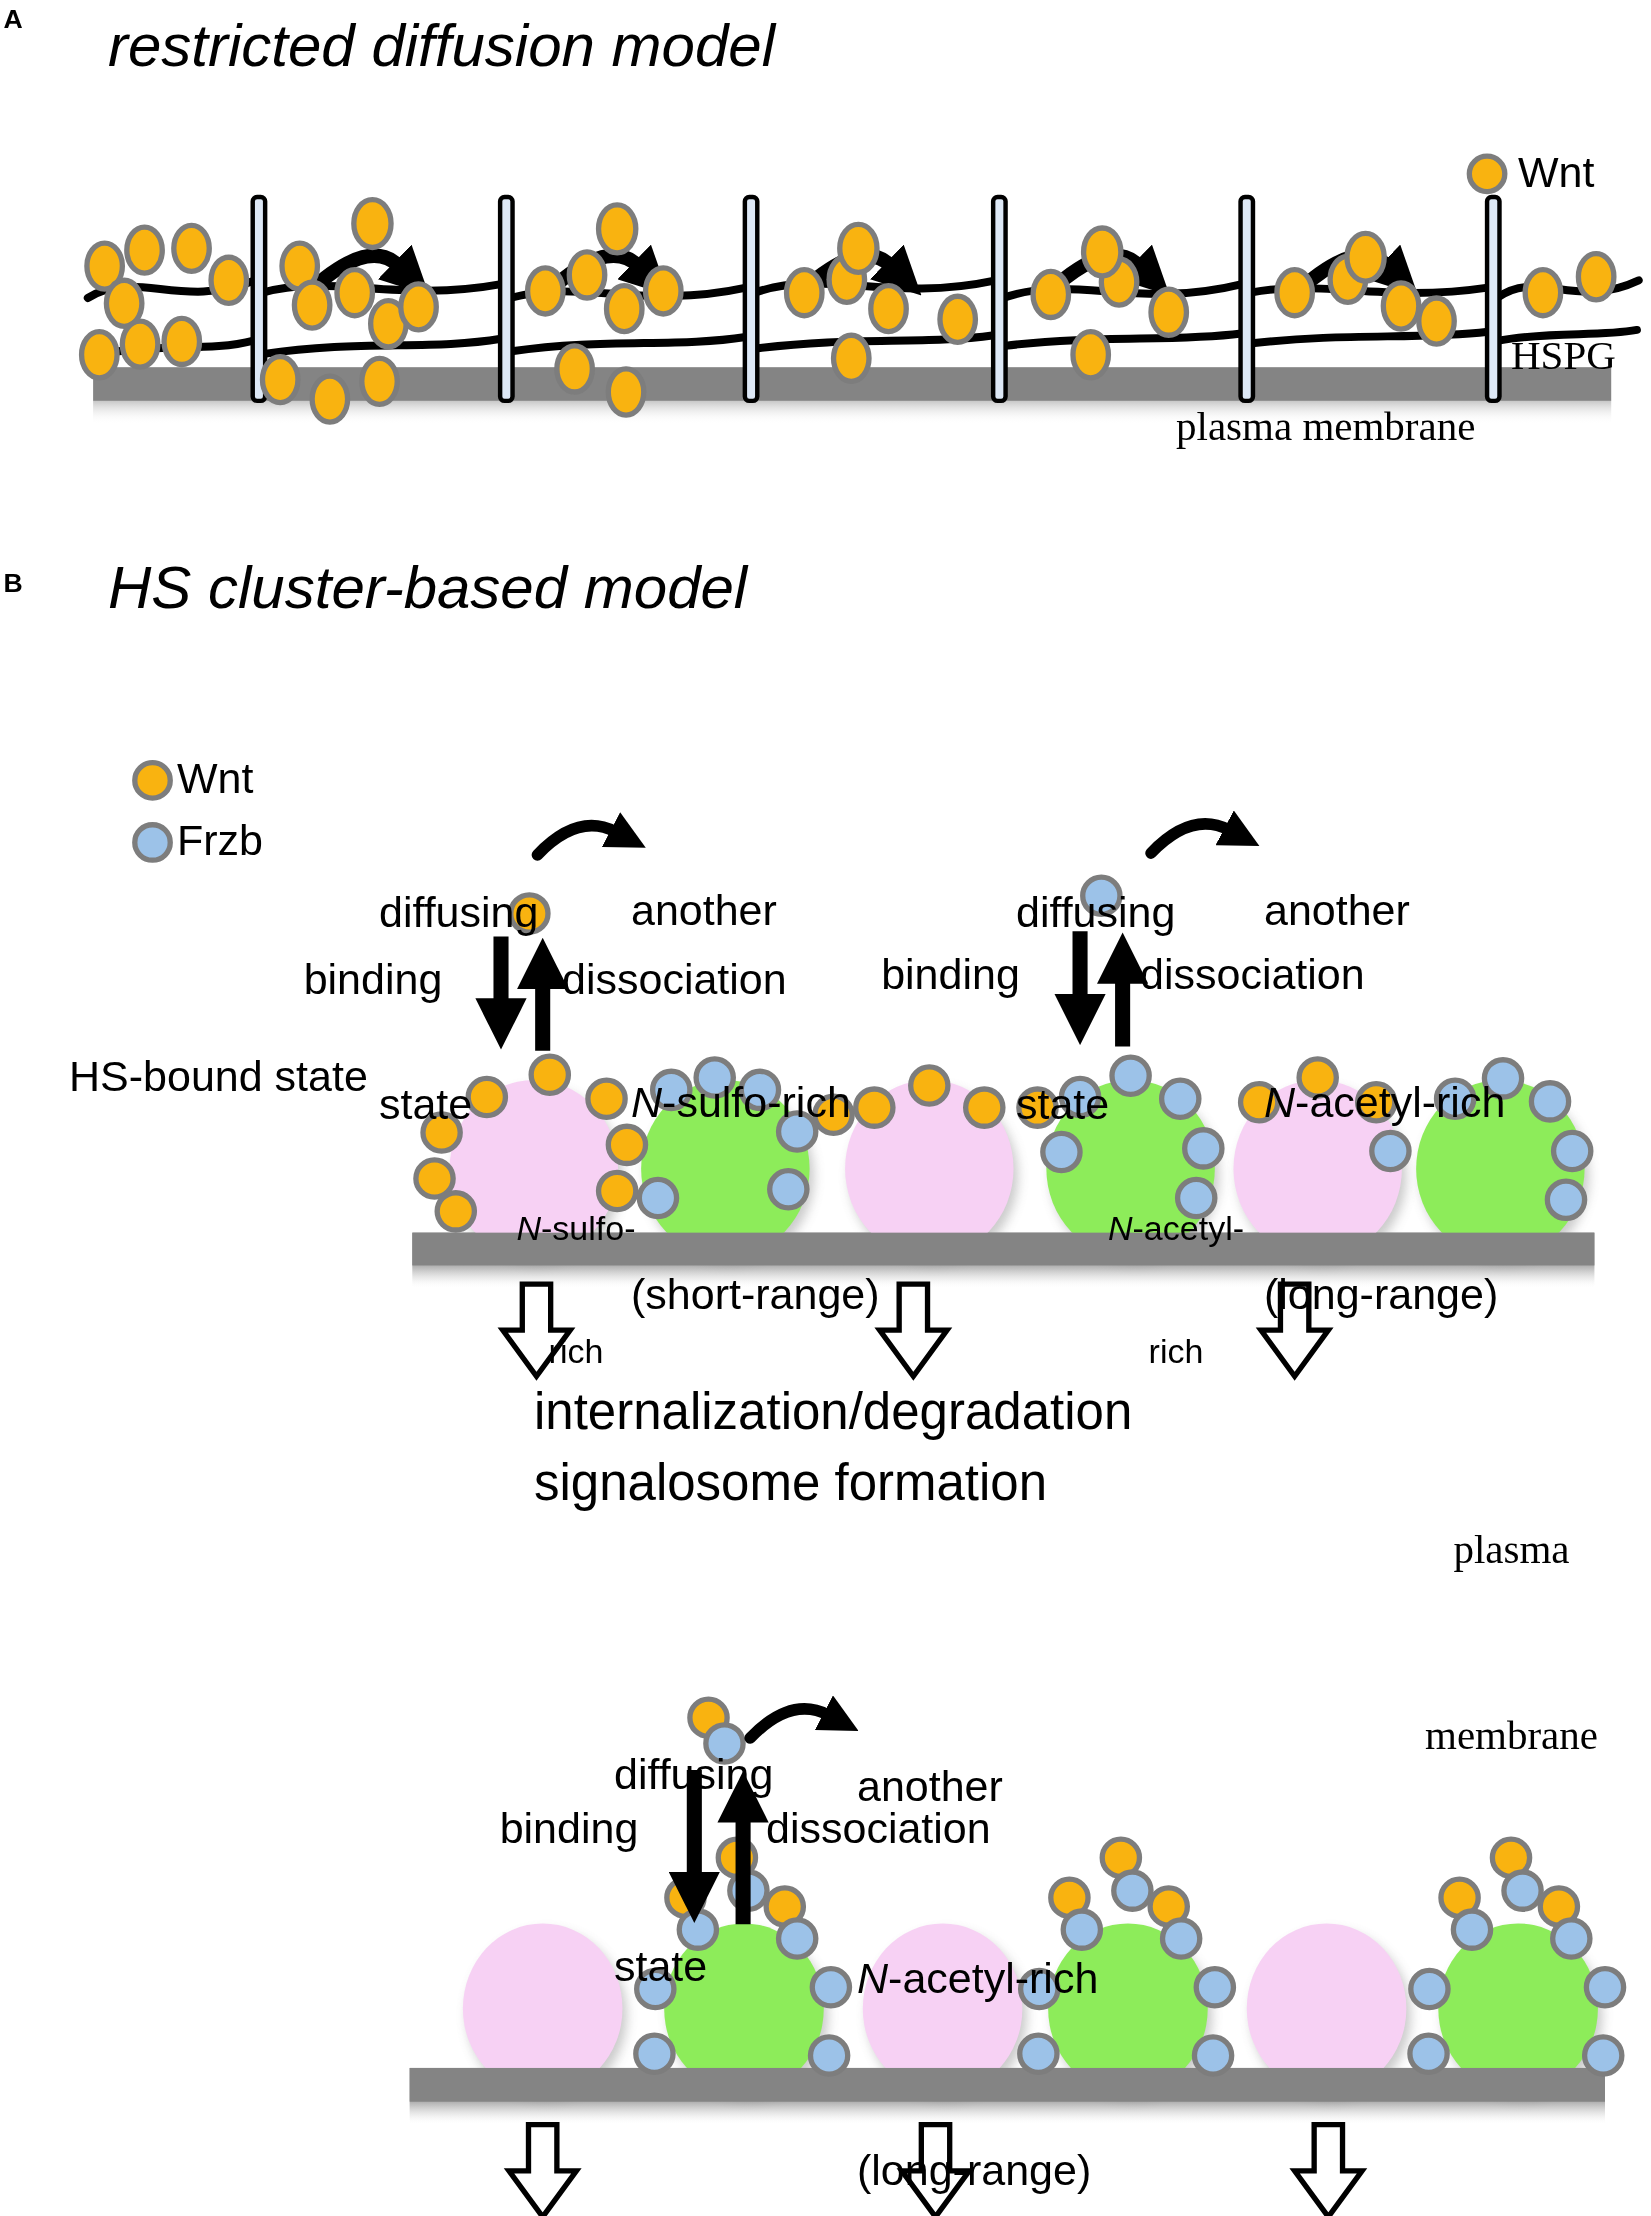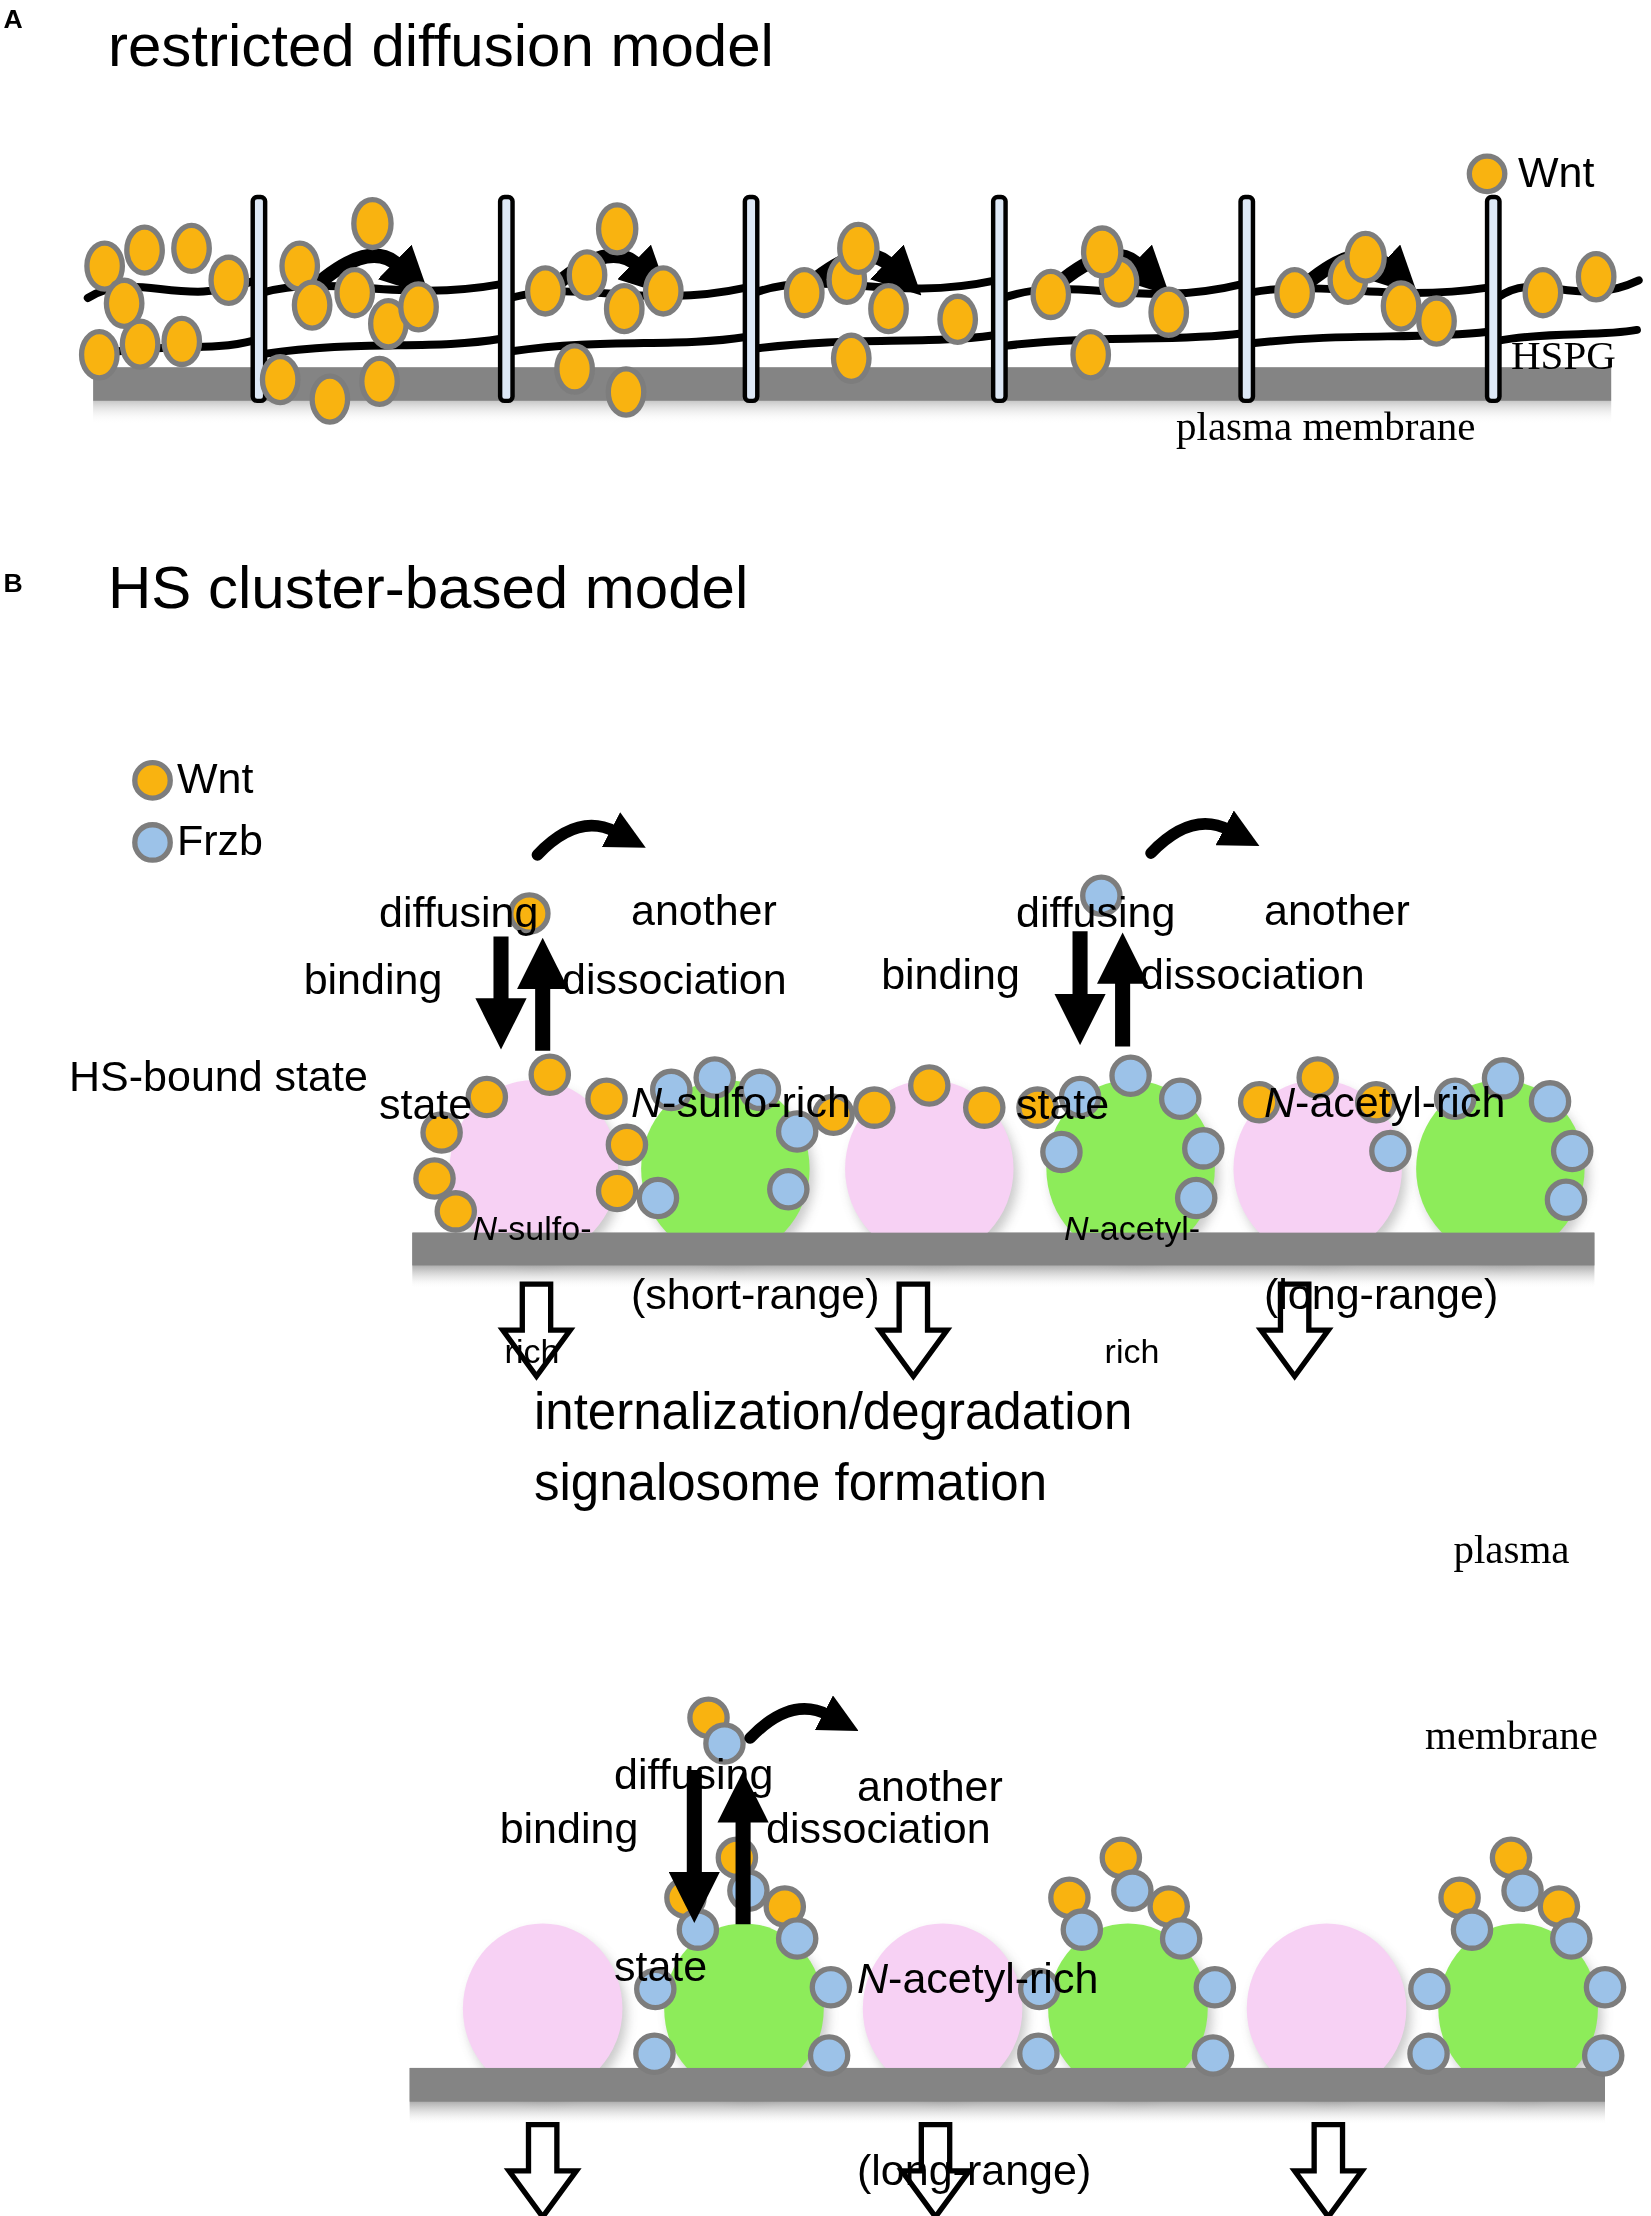--- a/index.html
+++ b/index.html
@@ -1,25 +1,25 @@
 <!DOCTYPE html>
 <html style="font-size:14px"><head>
 <meta charset="utf-8">
 <style>
   html,body{margin:0;padding:0;background:#ffffff;}
   #canvas{position:relative;width:1652px;height:2217px;background:#ffffff;overflow:hidden;
           font-family:"Liberation Sans",sans-serif;color:#000;}
   #art{position:absolute;left:0;top:0;}
   .txt{position:absolute;color:#000;line-height:64px;white-space:pre;}
   .f30{font-size:26.6px;font-weight:bold;line-height:28px;}
-  .f72{font-size:60px;line-height:64px;}
+  .f72{font-size:60px;line-height:64px;font-style:italic;}
   .f60{font-size:51px;line-height:71px;}
   .f48{font-size:43px;}
   .f46{font-size:41px;line-height:44px;font-family:Liberation Serif, serif;}
-  .f38{font-size:34px;line-height:41px;text-align:center;}
+  .f38{font-size:34px;line-height:41px;text-align:center;margin-left:44px;}
   .right{text-align:center;}
   .center{text-align:center;}
   .cluster-label{transform:translateX(-50%);}
   i{font-style:italic;}
 </style>
 </head>
 <body>
 
 <div id="canvas">
   <svg id="art" width="1652" height="2217" viewBox="0 0 1863 2500">

